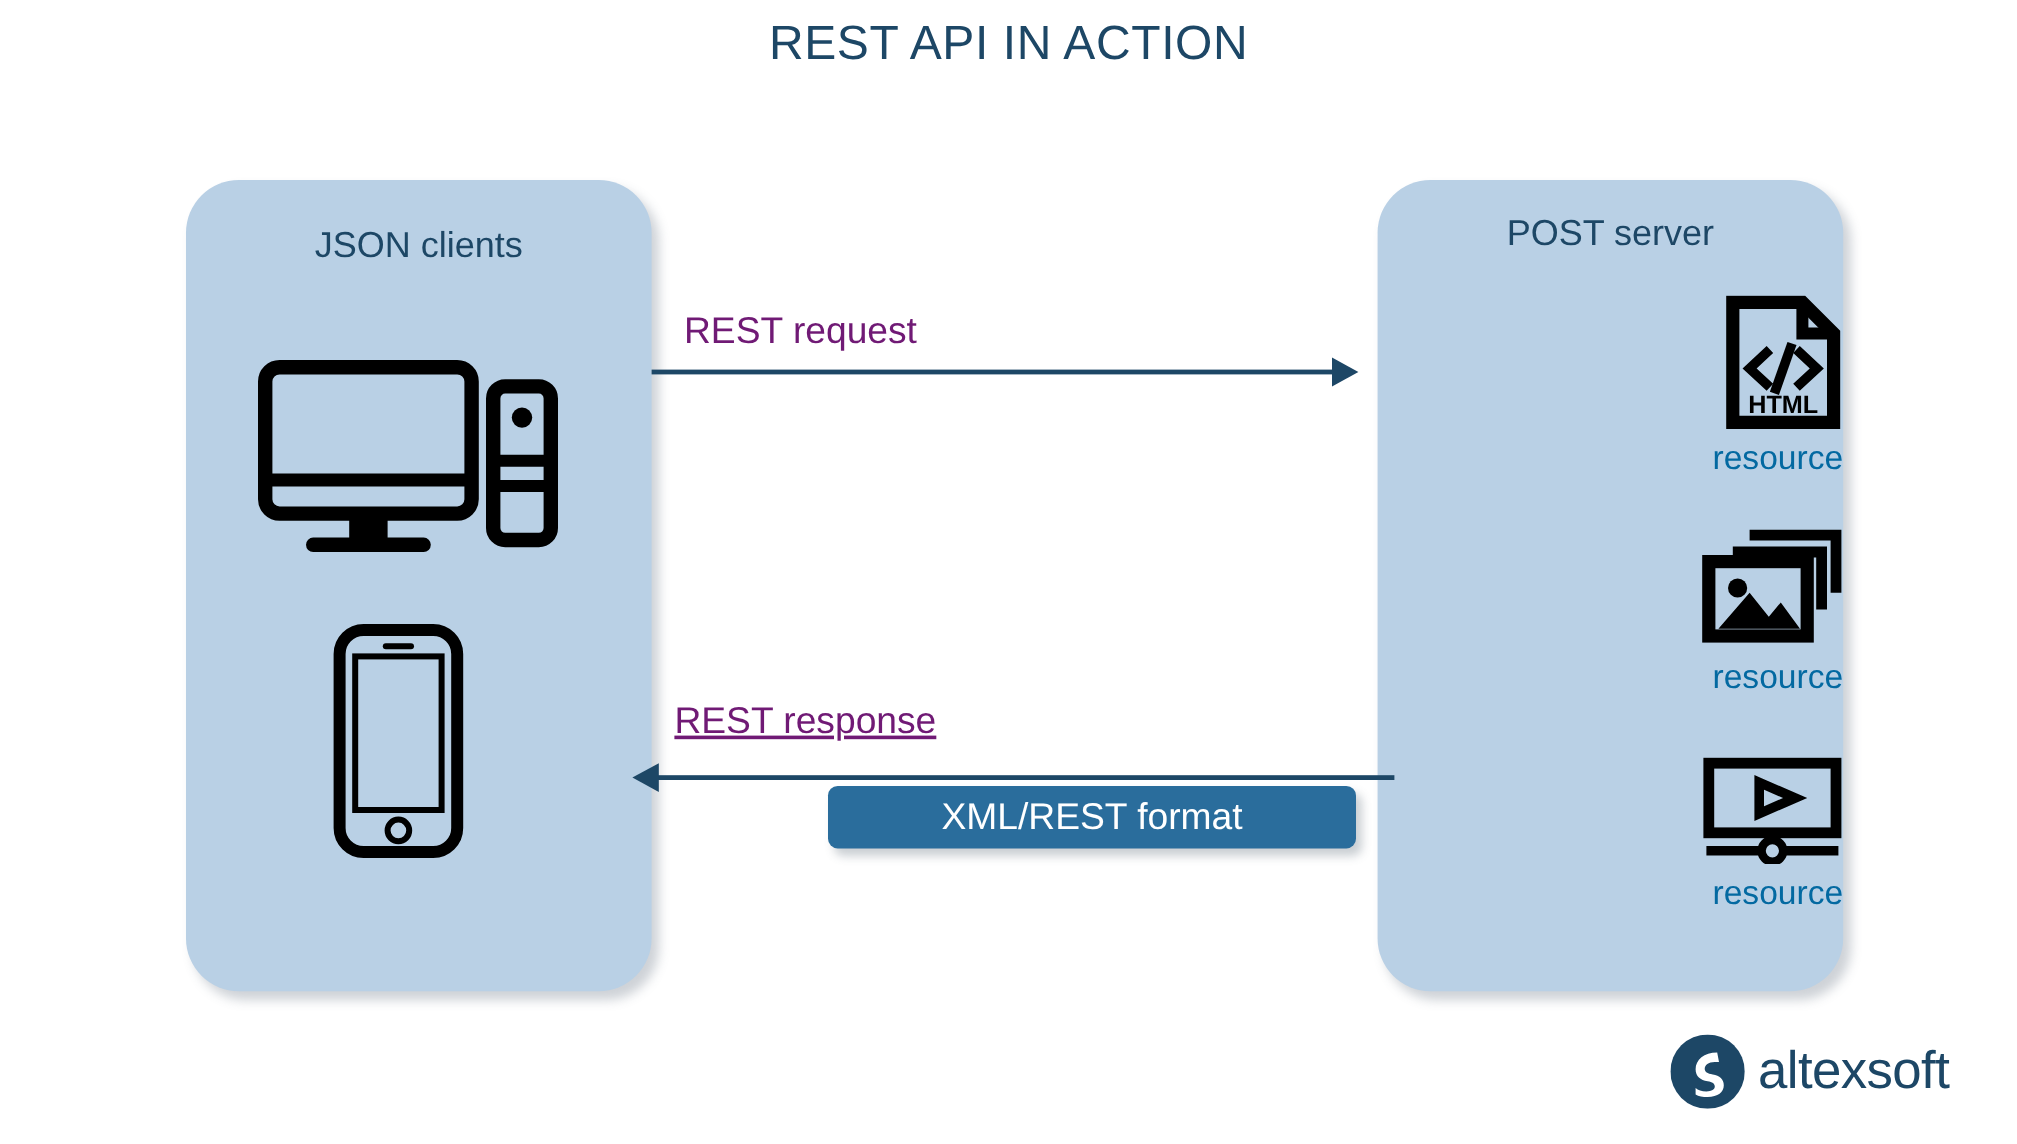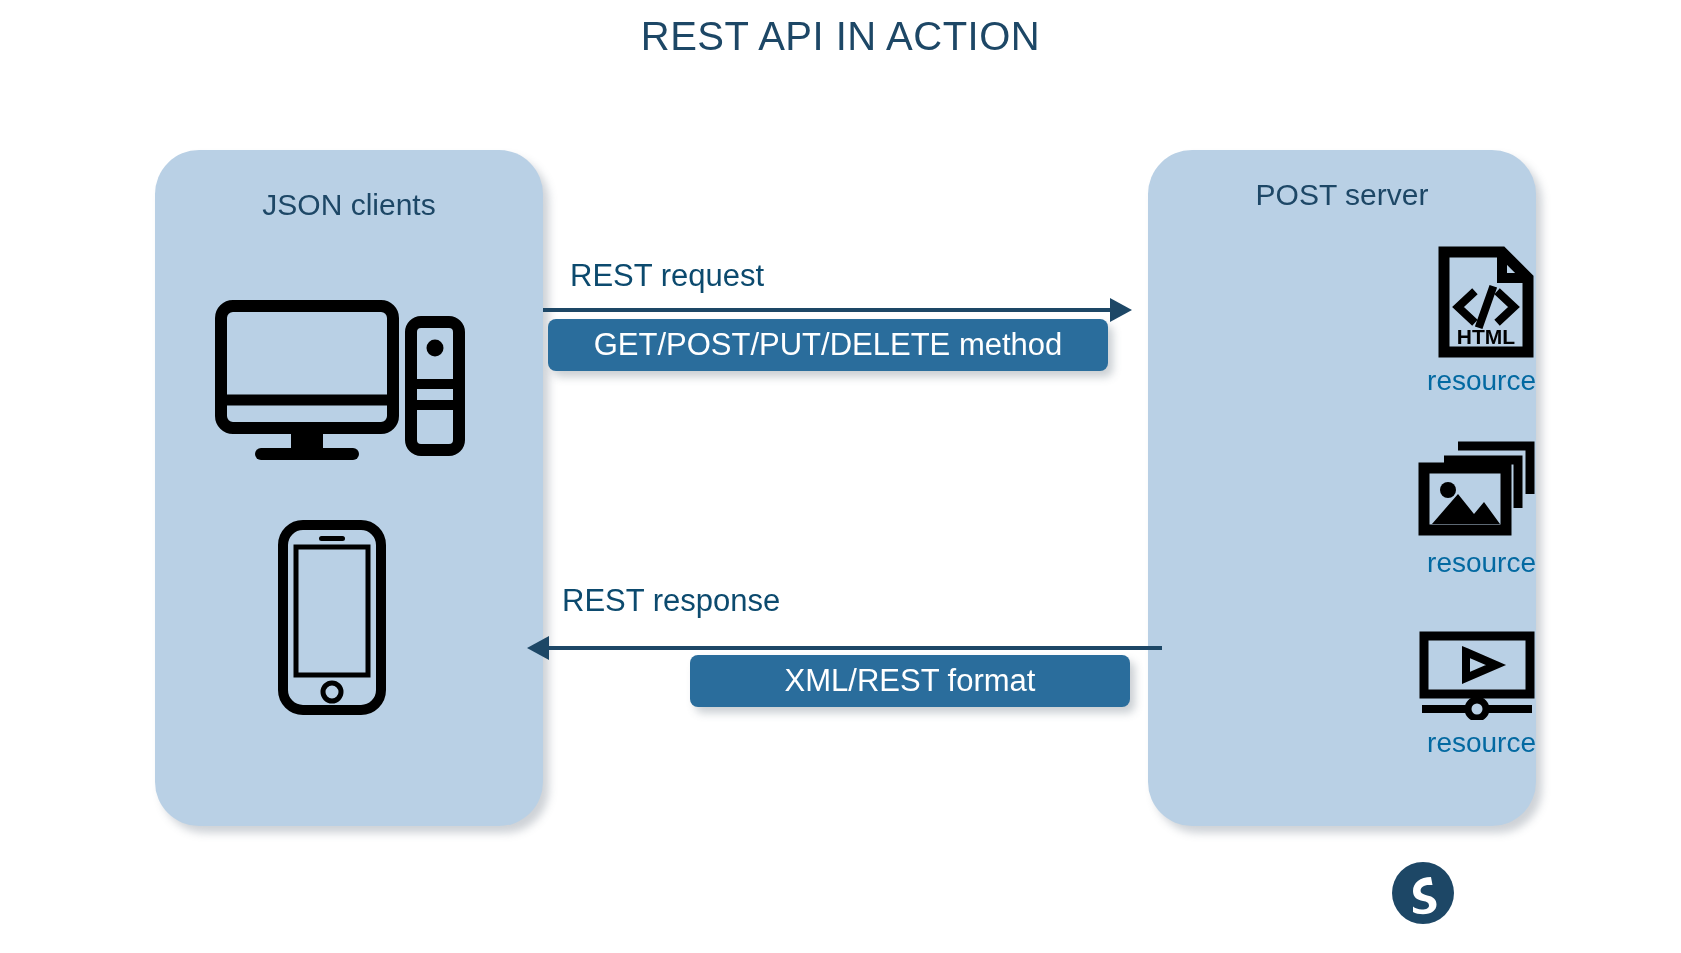--- a/index.html
+++ b/index.html
@@ -126,25 +126,25 @@
     top: 636px;
     border-top: 12px solid transparent;
     border-bottom: 12px solid transparent;
     border-right: 22px solid #1d4766;
   }
 
   
   .arrow-caption {
     position: absolute;
     font-size: 31px;
-    color: #0c4a6e;
+    color: #701a75;
     white-space: nowrap;
   }
   #request-caption  { left: 570px; top: 258px; }
-  #response-caption { left: 562px; top: 583px; }
+  #response-caption { left: 562px; top: 583px; text-decoration: underline; }
 
   
   .method-bar {
     position: absolute;
     background: #2a6d9c;
     border-radius: 8px;
     color: #ffffff;
     font-size: 31px;
     display: flex;
     align-items: center;
@@ -257,33 +257,33 @@
           <circle cx="59" cy="79" r="9" fill="#b9d0e5" stroke="#000" stroke-width="7"></circle>
         </svg>
       </span>
       <span class="resource-label">resource</span>
     </div>
   </div>
 
   <div class="arrow-caption" id="request-caption">REST request</div>
   <div class="arrow-line" id="request-line"></div>
   <div class="arrowhead" id="request-arrowhead"></div>
-  <div class="method-bar" id="request-bar">GET/POST/PUT/DELETE method</div>
 
   <div class="arrow-caption" id="response-caption">REST response</div>
   <div class="arrow-line" id="response-line"></div>
   <div class="arrowhead" id="response-arrowhead"></div>
   <div class="method-bar" id="response-bar">XML/REST format</div>
 
   <div id="logo">
     <span id="logo-mark">
       <svg width="62" height="62" viewBox="0 0 62 62" xmlns="http://www.w3.org/2000/svg">
         <circle cx="31" cy="31" r="31" fill="#1d4766"></circle>
         <path d="M39 15 C28 15 21 21 21 29 C21 35 25 38 31 39 C35 39.6 37 41 37 43.5
                  C37 46 34.5 47.5 30 47.5 C26 47.5 23 46.3 21 44.6 L21 50
                  C23.4 51.5 27 52.2 31 52.2 C39.6 52.2 44.5 48 44.5 42.4
                  C44.5 37.2 41 34.4 35.3 33.4 C30.8 32.6 28.6 31.2 28.6 28.6
                  C28.6 25.6 31.6 23 37 23 L40.5 23 Z" fill="#ffffff"></path>
       </svg>
     </span>
+    <span id="logo-text">altexsoft</span>
   </div>
 
 </div>
 
 </body></html>

